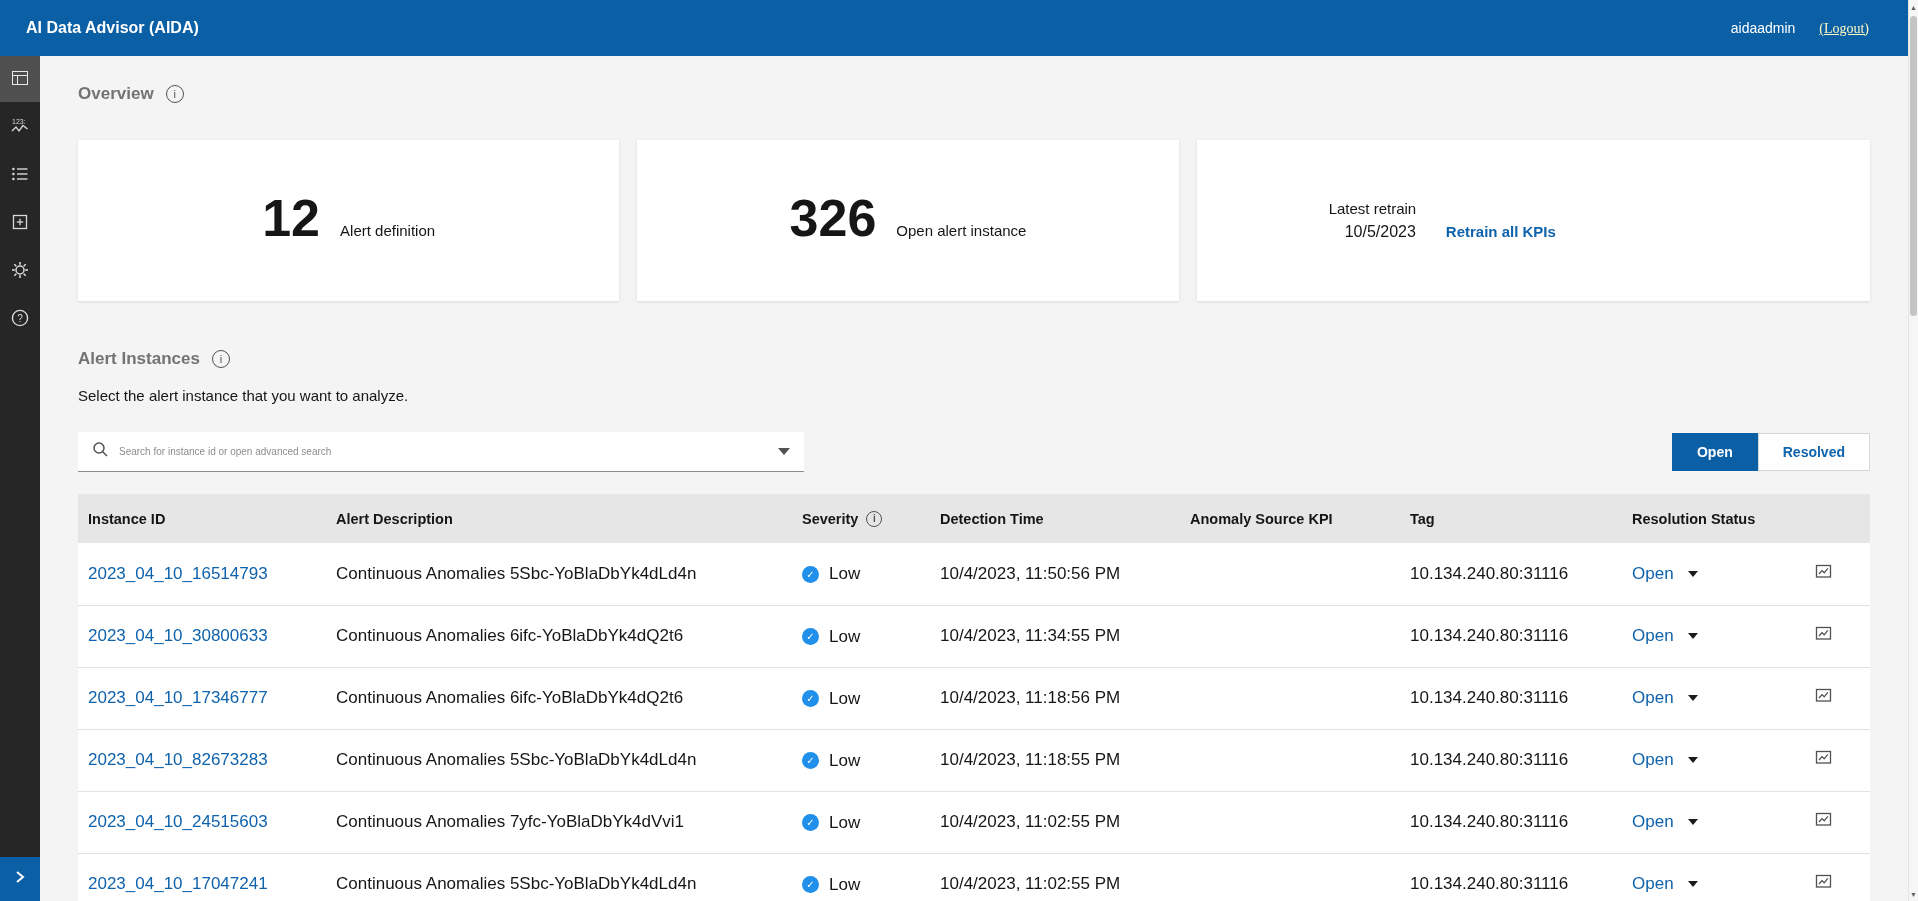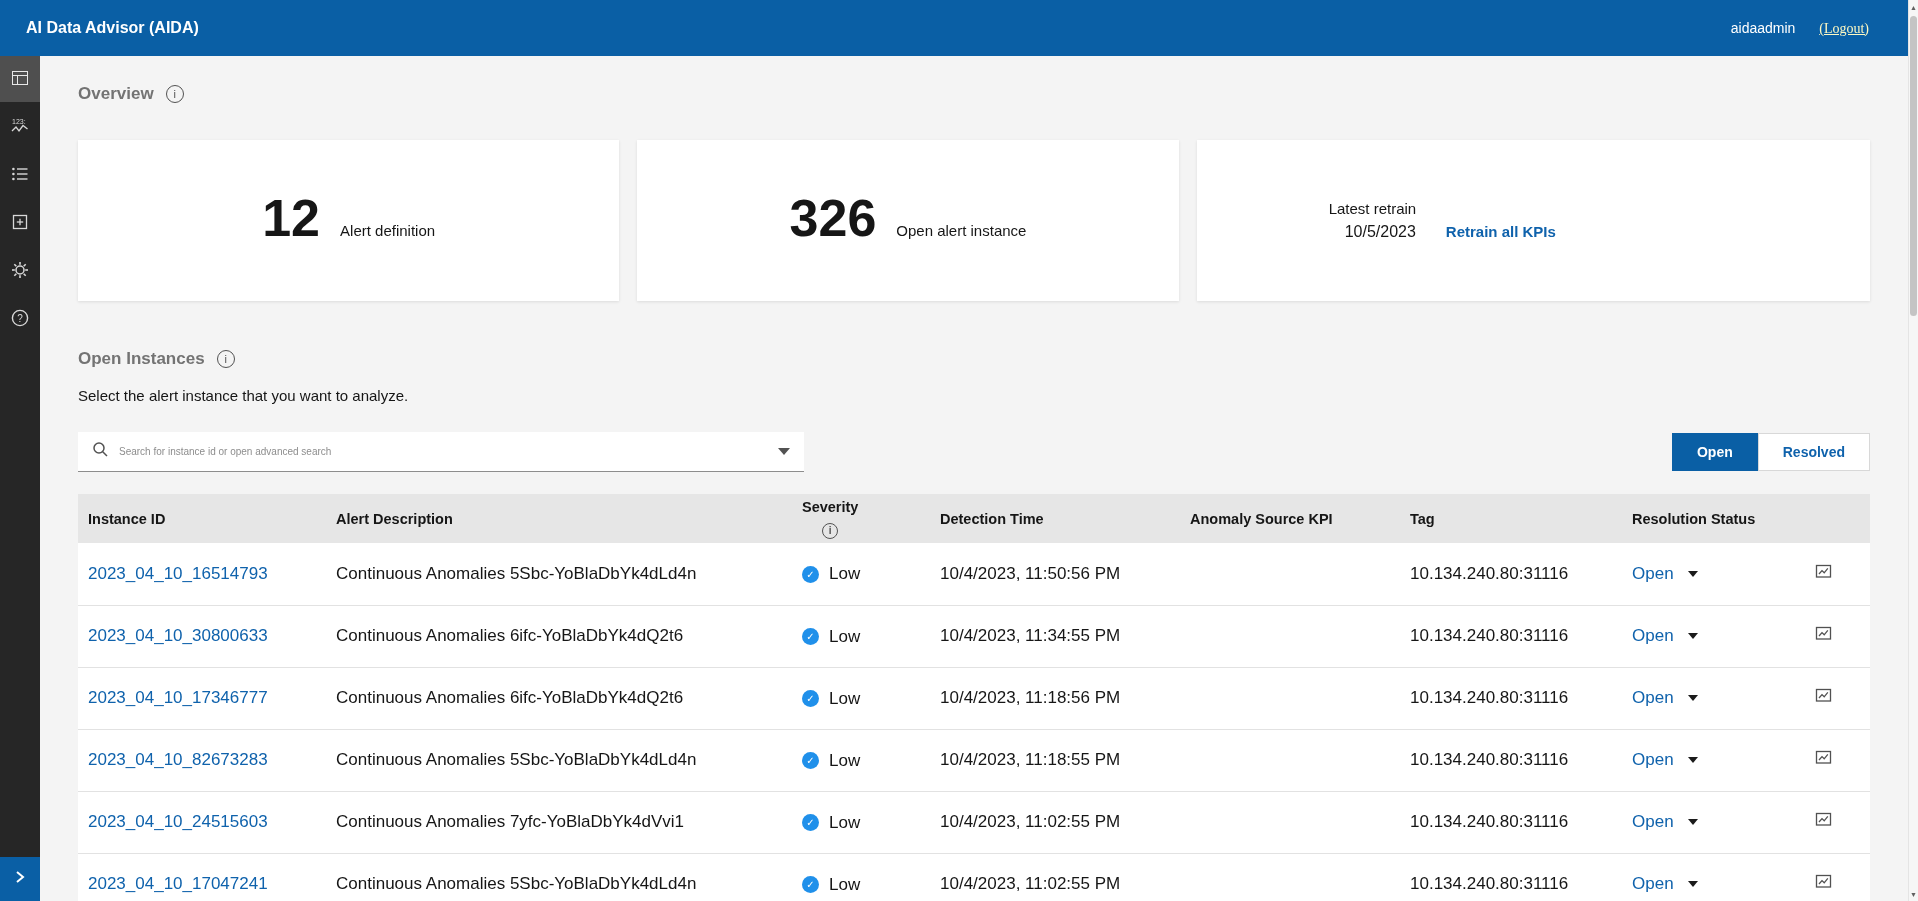--- a/index.html
+++ b/index.html
@@ -71,21 +71,21 @@
   .alert-table { width: 100%; margin-top: 22px; border-collapse: collapse; table-layout: fixed; background: #fff; }
   .alert-table th { background: #e6e6e6; text-align: left; font-size: 14.5px; font-weight: bold;
     height: 49px; padding: 0 16px; color: #161616; white-space: nowrap; }
   .alert-table th:first-child { padding-left: 10px; }
   .alert-table td { height: 62px; padding: 0 16px; font-size: 17px; border-bottom: 1px solid #e2e2e2;
     background: #fff; white-space: nowrap; overflow: hidden; }
   .alert-table td:first-child { padding-left: 10px; }
   .col-id { width: 242px; } .col-desc { width: 466px; } .col-sev { width: 138px; }
   .col-time { width: 250px; } .col-kpi { width: 220px; } .col-tag { width: 222px; }
   .col-status { width: 160px; } .col-action { width: 94px; }
-  .th-inner { display: inline-flex; align-items: center; gap: 8px; flex-direction: column; }
+  .th-inner { display: inline-flex; align-items: flex-start; gap: 8px; }
 
   .id-link { color: #0f62ac; cursor: pointer; text-decoration: none; }
   .sev-badge { display: inline-flex; width: 17px; height: 17px; border-radius: 50%; background: #2090ea;
     color: #fff; font-size: 10px; align-items: center; justify-content: center;
     vertical-align: middle; margin-right: 10px; }
   .sev-badge::after { content: "✓"; }
   .sev-label { vertical-align: middle; }
   .status-dropdown { display: inline-flex; align-items: center; cursor: pointer; }
   .status-text { color: #0f62ac; }
   .dd-caret { width: 0; height: 0; border-left: 5px solid transparent; border-right: 5px solid transparent;
@@ -207,21 +207,21 @@
       <div class="card retrain-card">
         <div class="retrain-title">Latest retrain</div>
         <div class="retrain-row">
           <span class="retrain-date">10/5/2023</span>
           <a class="retrain-link">Retrain all KPIs</a>
         </div>
       </div>
     </div>
 
     <div class="section-heading alert-section-heading">
-      <h2>Open Instances</h2>
+      <h2>Alert Instances</h2>
       <span class="info-icon"></span>
     </div>
     <p class="subtitle">Select the alert instance that you want to analyze.</p>
 
     <div class="toolbar">
       <div class="search-box">
         <span>
           <svg width="17" height="17" viewBox="0 0 17 17">
               <circle cx="7" cy="7" r="5" fill="none" stroke="#525252" stroke-width="1.5"></circle>
               <line x1="10.7" y1="10.7" x2="15" y2="15" stroke="#525252" stroke-width="1.5"></line>

